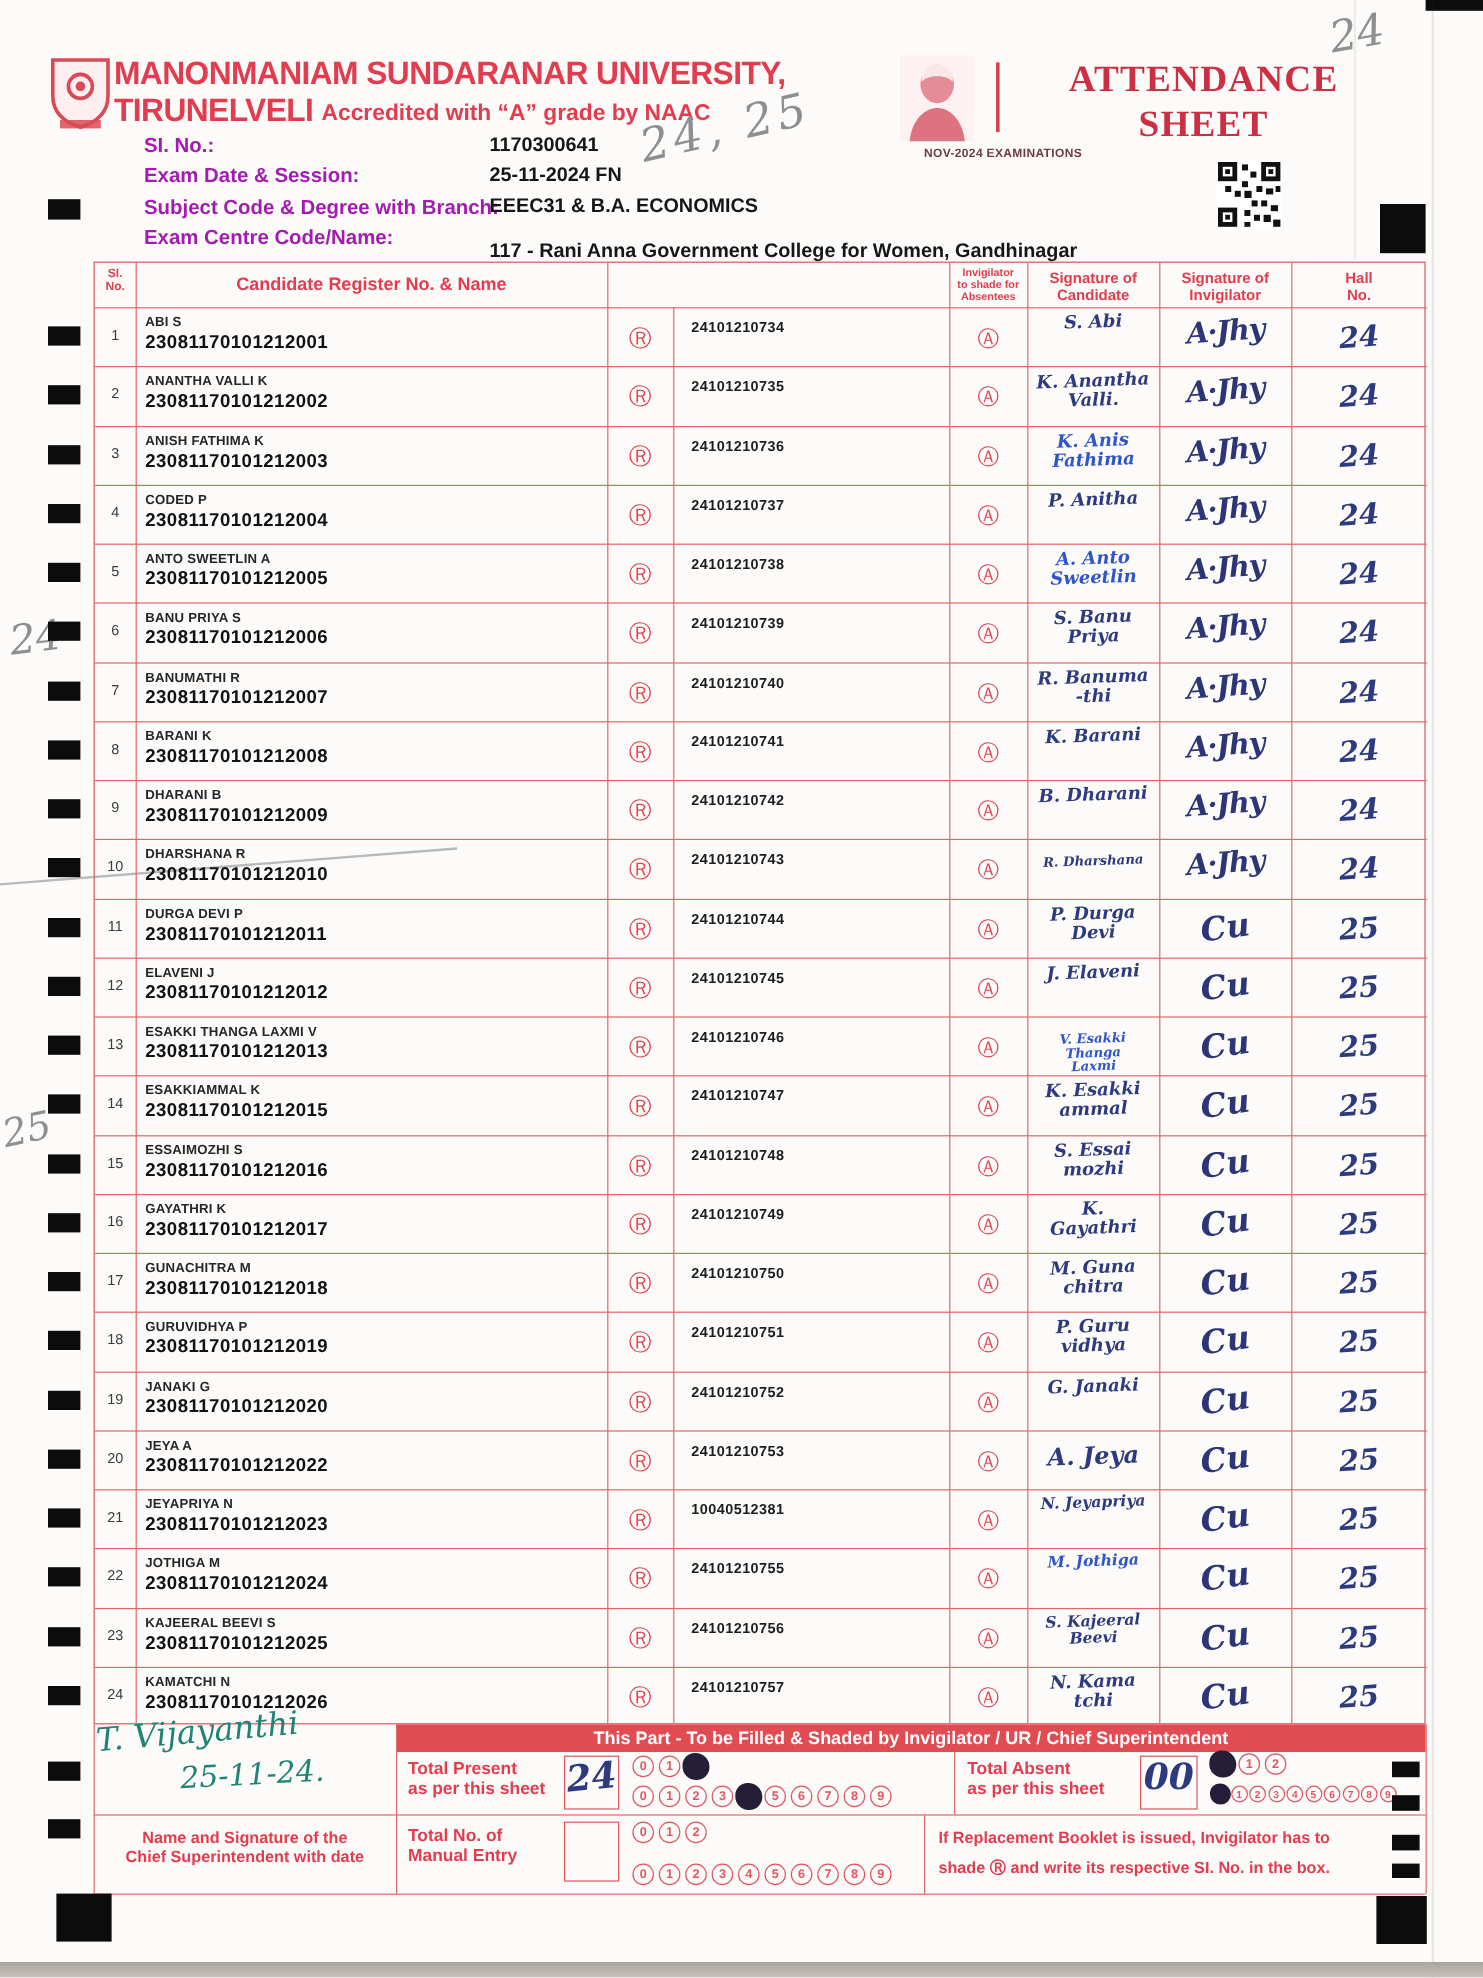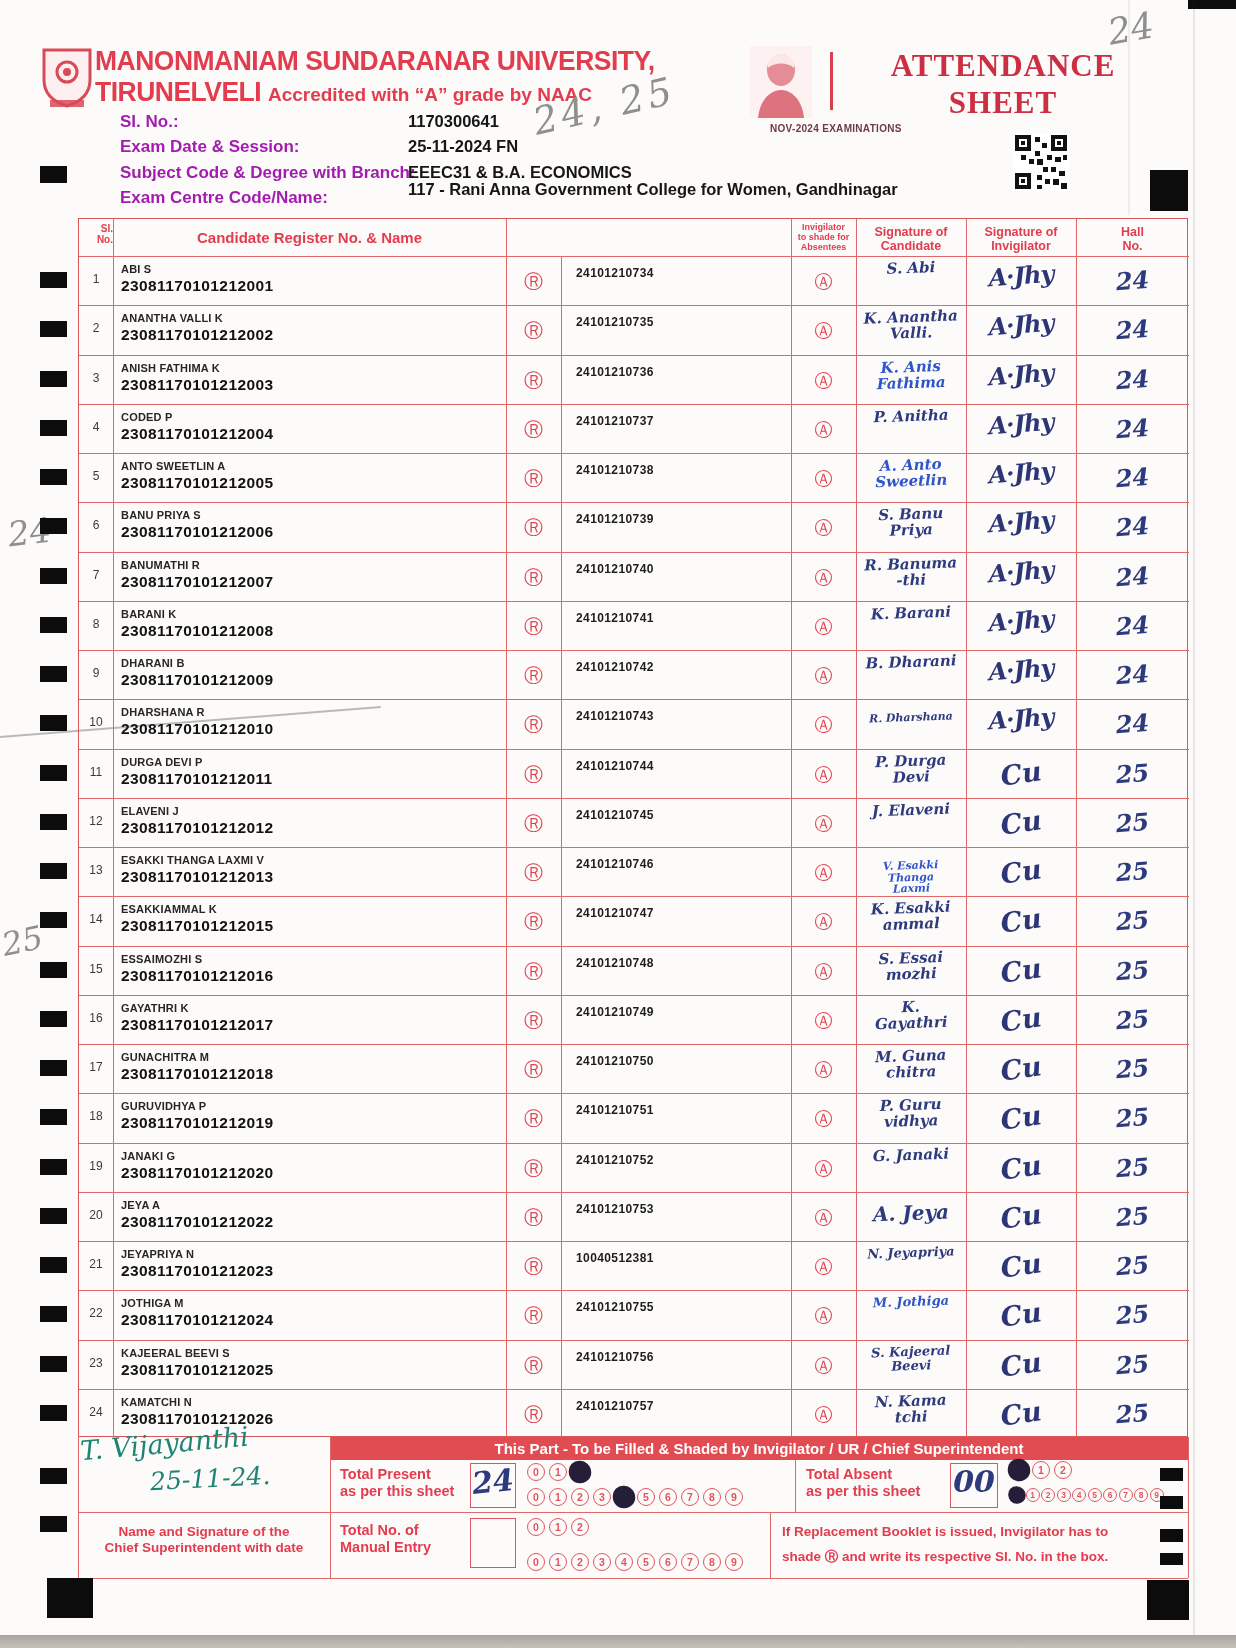--- a/index.html
+++ b/index.html
@@ -132,39 +132,39 @@
     </g>
   </svg>
 
   <div class="abs field-label" style="left:120px;top:112px">SI. No.:</div>
   <div class="abs field-value" style="left:408px;top:112px">1170300641</div>
   <div class="abs field-label" style="left:120px;top:137px">Exam Date &amp; Session:</div>
   <div class="abs field-value" style="left:408px;top:137px">25-11-2024 FN</div>
   <div class="abs field-label" style="left:120px;top:163px">Subject Code &amp; Degree with Branch:</div>
   <div class="abs field-value" style="left:408px;top:163px">EEEC31 &amp; B.A. ECONOMICS</div>
   <div class="abs field-label" style="left:120px;top:188px">Exam Centre Code/Name:</div>
-  <div class="abs field-value" style="left:408px;top:180px">117 - Rani Anna Government College for Women, Gandhinagar</div>
+  <div class="abs field-value" style="left:408px;top:200px">117 - Rani Anna Government College for Women, Gandhinagar</div>
 
   <div class="abs pencil" style="left:1108px;top:8px;font-size:36px;transform:rotate(-10deg)">24</div>
   <div class="abs pencil" style="left:532px;top:84px;font-size:38px;transform:rotate(-13deg);letter-spacing:4px">24, 25</div>
   <div class="abs pencil" style="left:8px;top:512px;font-size:34px;transform:rotate(-7deg)">24</div>
   <div class="abs pencil" style="left:2px;top:922px;font-size:32px;transform:rotate(-12deg)">25</div>
   <div class="abs pencil-line"></div>
 
   <div class="abs table">
 
     <div class="vline" style="left:34px"></div>
     <div class="vline" style="left:427px"></div>
     <div class="vline sub" style="left:482px"></div>
     <div class="vline" style="left:712px"></div>
     <div class="vline" style="left:777px"></div>
     <div class="vline" style="left:887px"></div>
     <div class="vline" style="left:997px"></div>
 
-    <div class="hd" style="left: 0px; top: 4px; width: 34px; font-size: 10px; white-space: pre-line; text-align: right;">SI.
+    <div class="hd" style="left: 0px; top: 4px; width: 34px; font-size: 10px; white-space: pre-line;">SI.
 No.</div>
     <div class="hd" style="left: 34px; top: 10px; width: 393px; font-size: 15px; white-space: pre-line;">Candidate Register No. &amp; Name</div>
     <div class="hd" style="left: 712px; top: 3px; width: 65px; font-size: 9px; white-space: pre-line;">Invigilator
 to shade for
 Absentees</div>
     <div class="hd" style="left: 777px; top: 6px; width: 110px; font-size: 12.5px; white-space: pre-line;">Signature of
 Candidate</div>
     <div class="hd" style="left: 887px; top: 6px; width: 110px; font-size: 12.5px; white-space: pre-line;">Signature of
 Invigilator</div>
     <div class="hd" style="left: 997px; top: 6px; width: 113px; font-size: 12.5px; white-space: pre-line;">Hall

